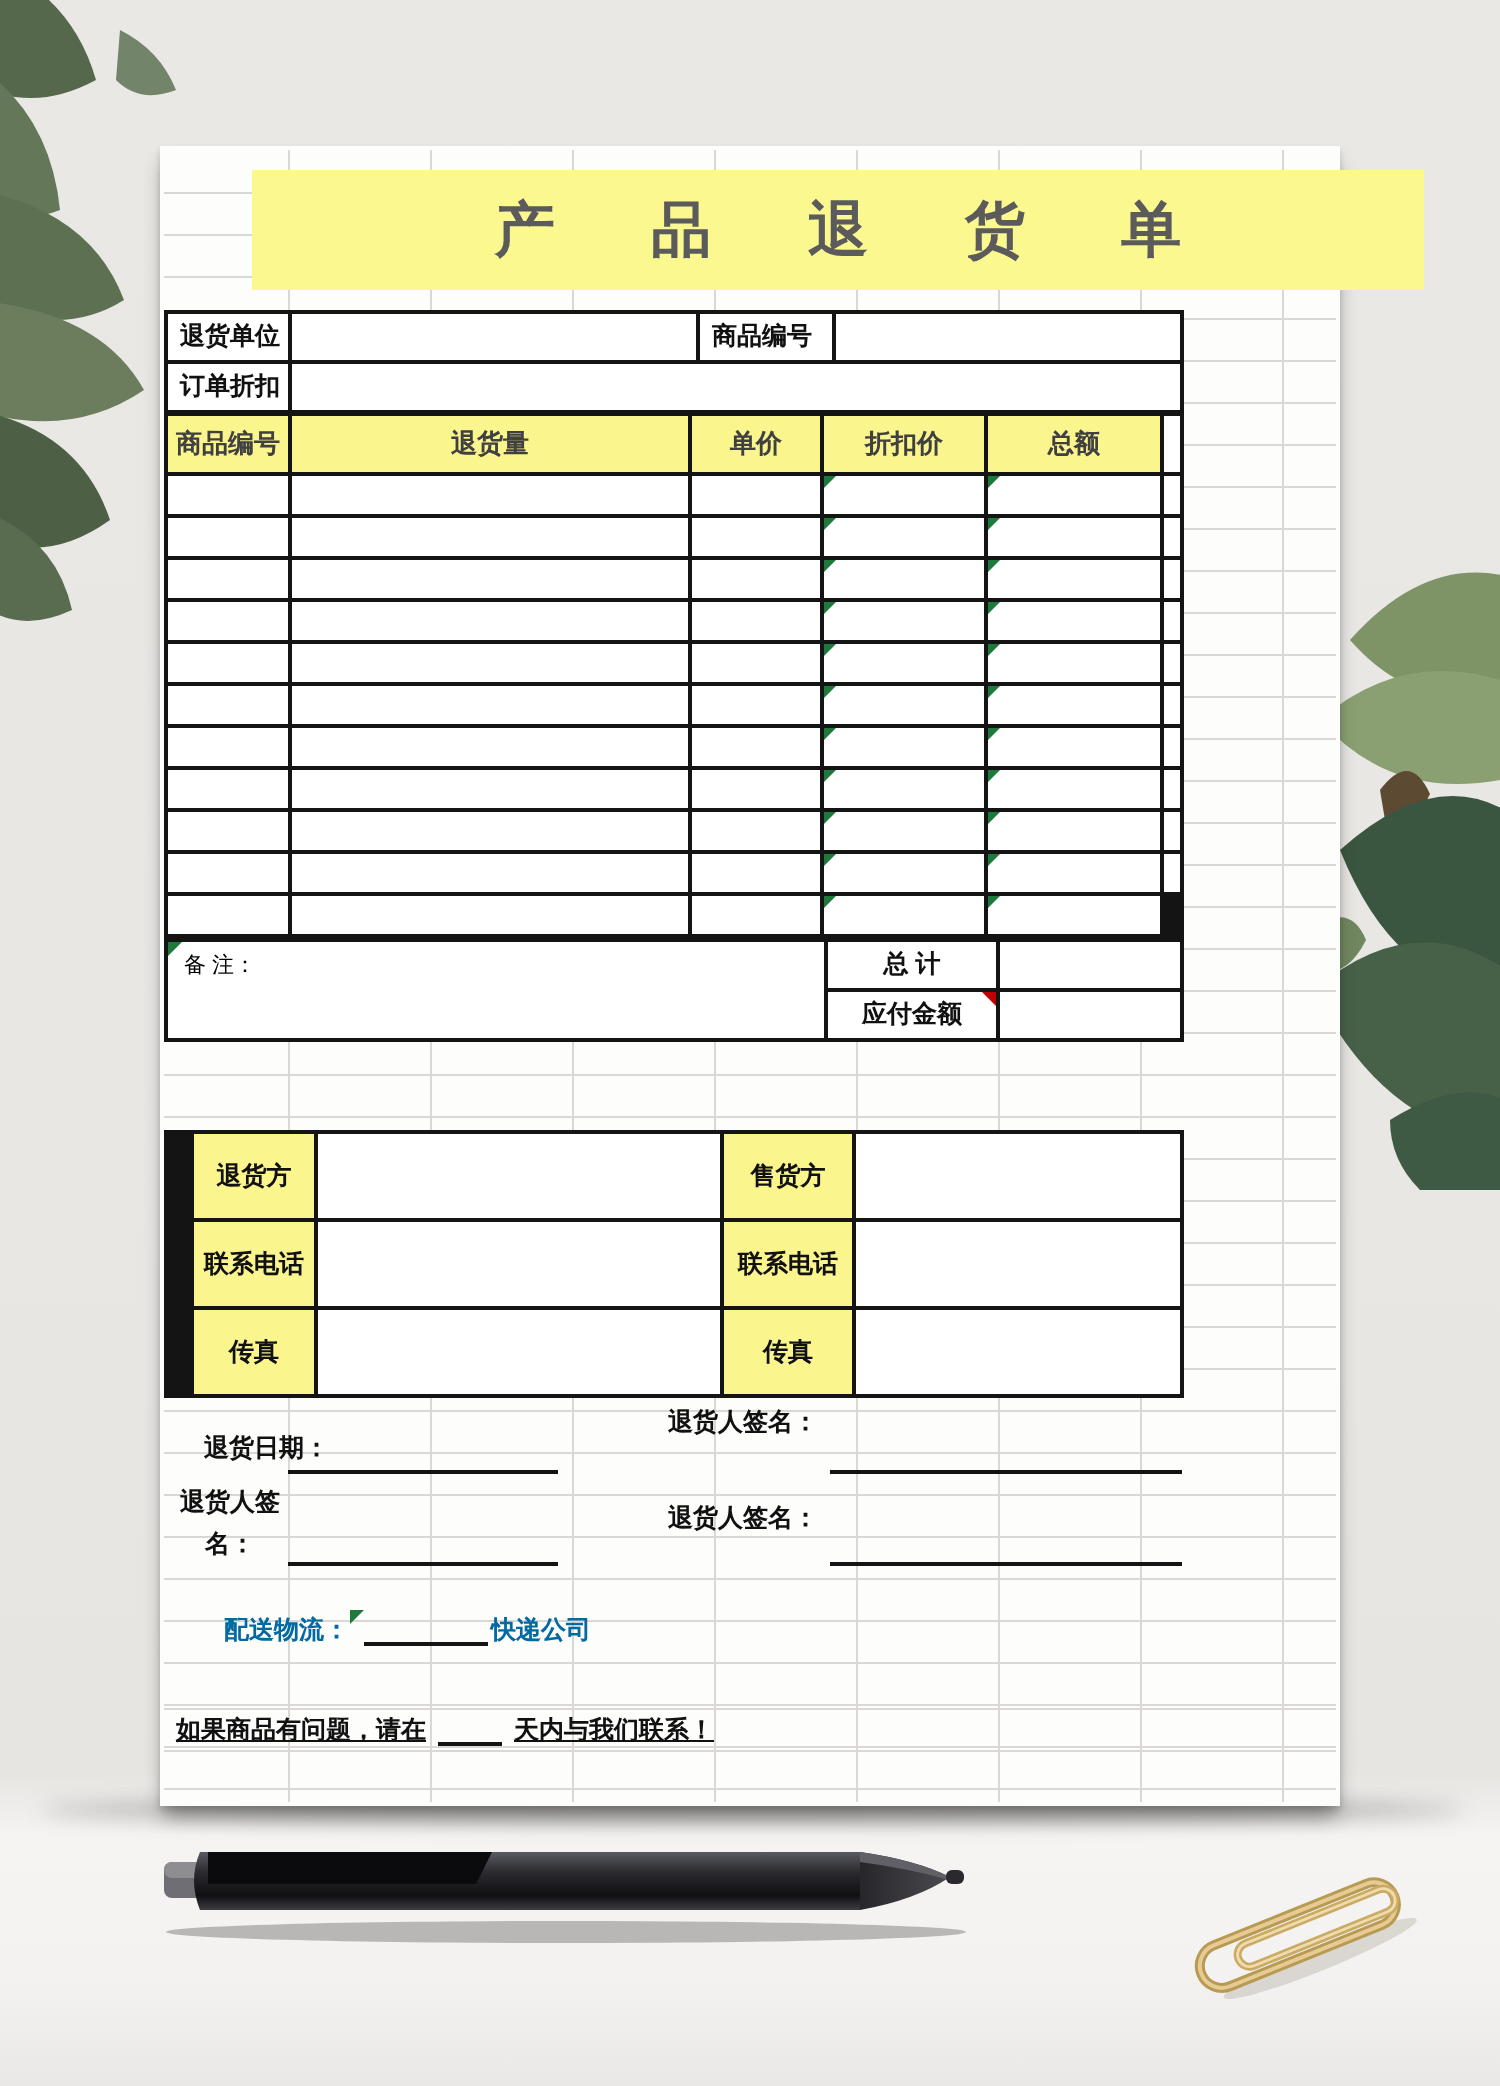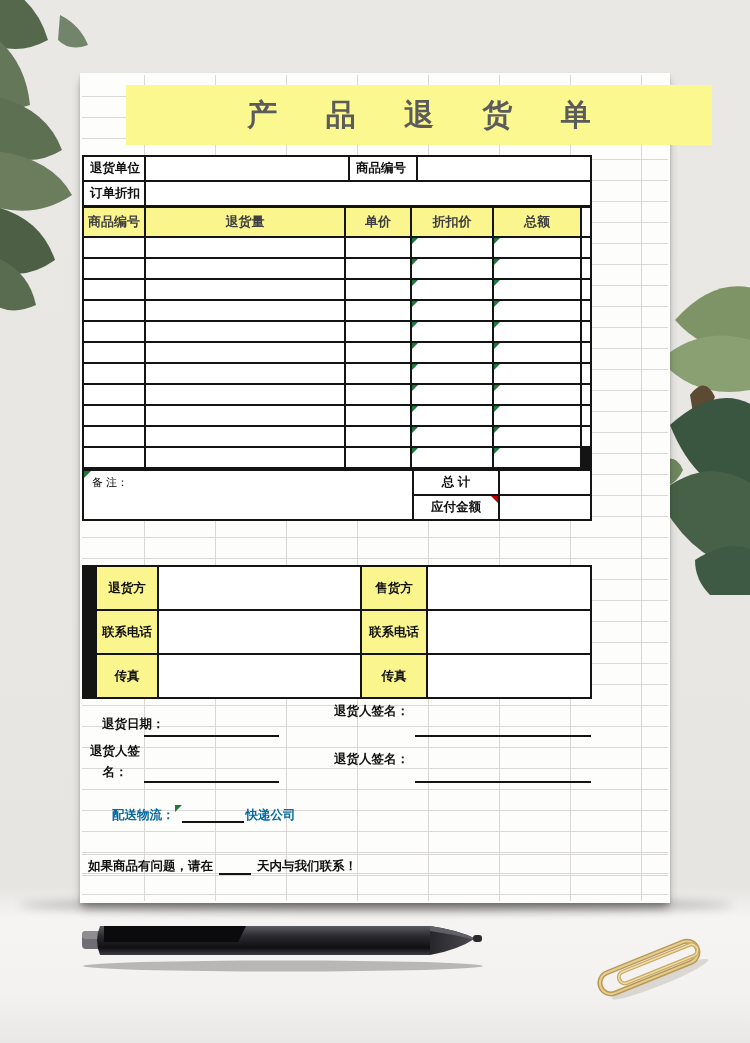--- a/index.html
+++ b/index.html
@@ -45,21 +45,21 @@
   .contact-block{top:492px;grid-template-columns:60px 201px 64px 1fr;grid-auto-rows:42px;padding-left:13px;}
   
   .sign-area{position:absolute;left:2px;top:620px;width:586px;height:96px;font-size:12.5px;font-weight:bold;color:#111;}
   .sign-label{position:absolute;}
   .uline{position:absolute;border-bottom:2px solid #141414;}
   
   .logi-row{position:absolute;left:2px;top:728px;width:586px;height:28px;display:flex;align-items:center;font-size:12.5px;font-weight:bold;color:#0369a1;padding-left:6px;box-sizing:border-box;margin-left:24px;}
   .logi-tri{width:0;height:0;border-top:7px solid #1e7a3c;border-right:7px solid transparent;align-self:flex-start;margin-top:4px;}
   .blank-line{display:inline-block;border-bottom:2px solid #141414;height:13px;}
   .logi-blank{width:62px;margin:0 2px 0 0;}
-  .note-row{position:absolute;left:2px;top:781px;width:586px;height:22px;display:flex;align-items:flex-end;font-size:12.5px;font-weight:bold;color:#111;padding-left:6px;box-sizing:border-box;border-top:1px solid #d9d8d5;border-bottom:1px solid #d9d8d5;}
+  .note-row{position:absolute;left:2px;top:781px;width:586px;height:22px;display:flex;align-items:center;font-size:12.5px;font-weight:bold;color:#111;padding-left:6px;box-sizing:border-box;border-top:1px solid #d9d8d5;border-bottom:1px solid #d9d8d5;text-decoration:underline;}
   .note-blank{width:32px;margin:0 6px;}
   
   .pen{position:absolute;left:78px;top:914px;width:410px;height:62px;}
   .clip{position:absolute;left:583px;top:933px;width:140px;height:68px;}
 </style>
 </head>
 <body>
 
 <div class="stage">
 

